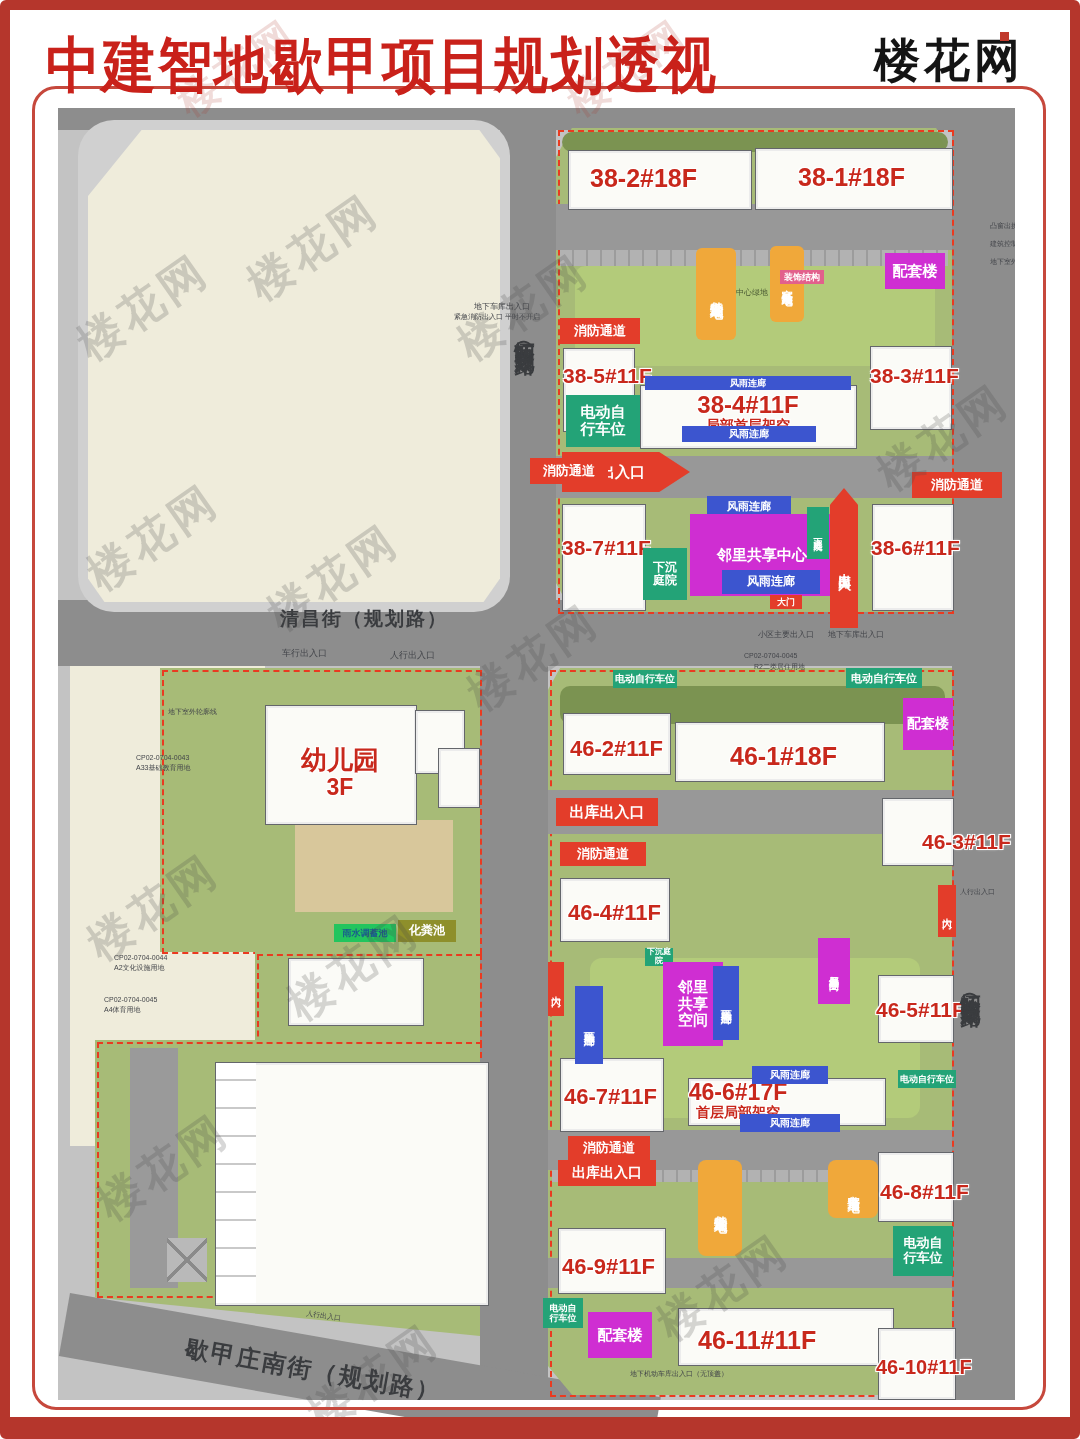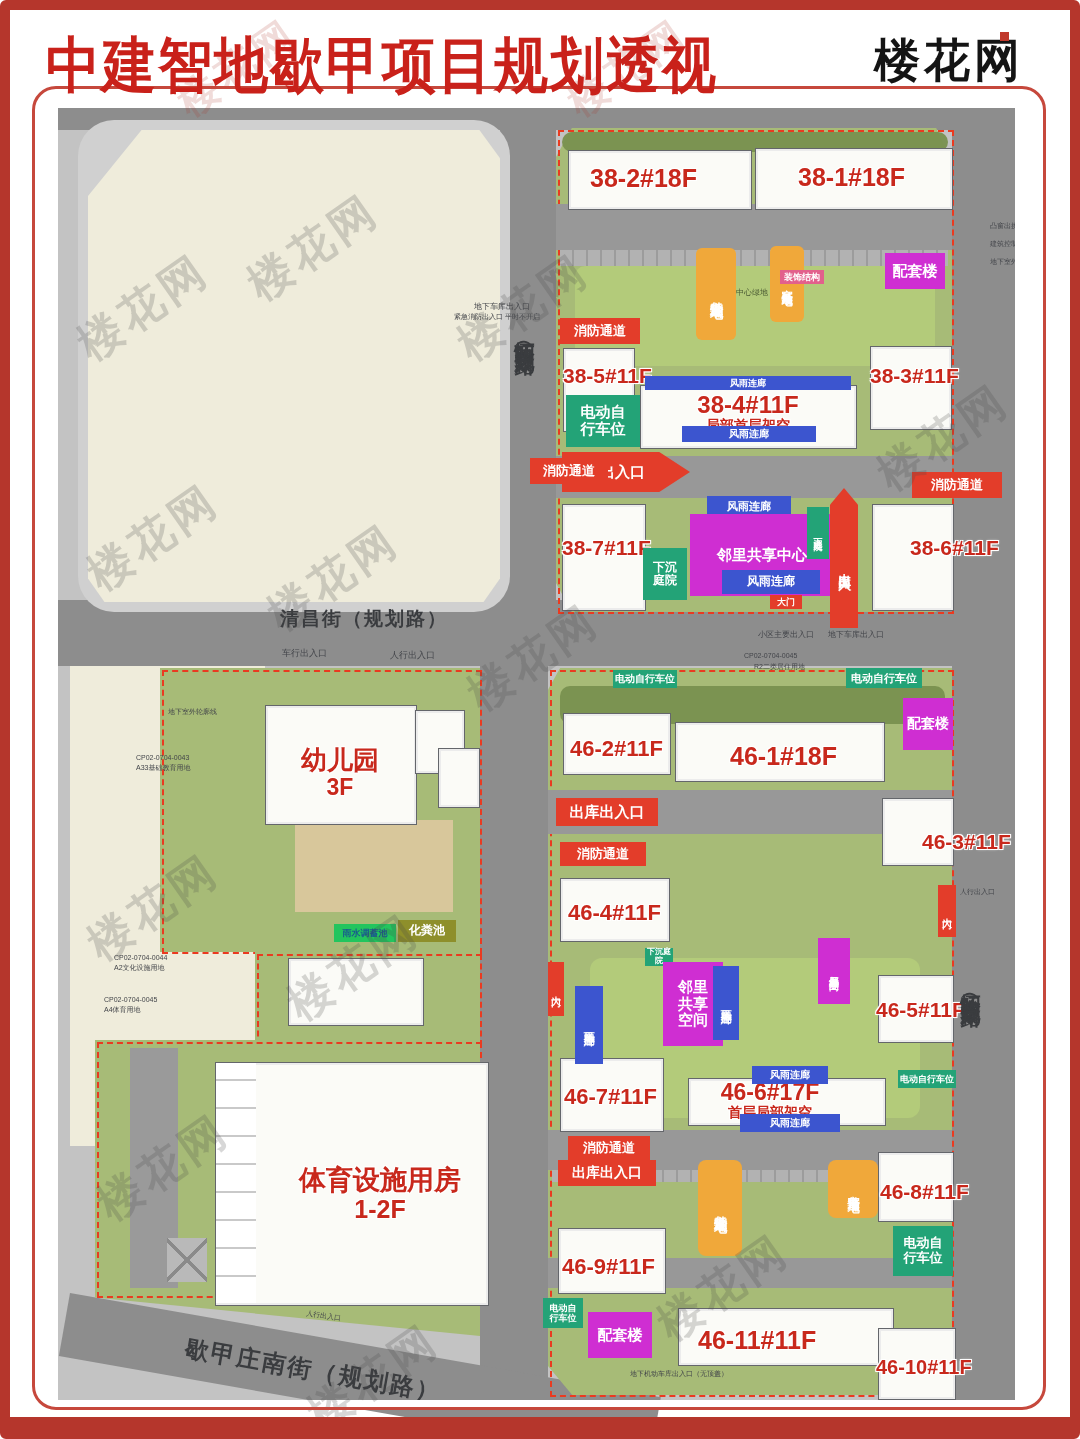--- a/index.html
+++ b/index.html
@@ -80,21 +80,21 @@
 
   <div class="bl" style="left:560px;top:56px;font-size:25px">38-2#18F</div>
   <div class="bl" style="left:768px;top:55px;font-size:25px">38-1#18F</div>
   <div class="bl" style="left:533px;top:256px;font-size:21px">38-5#11F</div>
   <div class="blc" style="left:612px;top:284px;width:212px">
     <span style="display:block;font-size:24px">38-4#11F</span>
     <span style="display:block;font-size:14px">局部首层架空</span>
   </div>
   <div class="bl" style="left:840px;top:256px;font-size:21px">38-3#11F</div>
   <div class="bl" style="left:532px;top:428px;font-size:21px">38-7#11F</div>
-  <div class="bl" style="left:880px;top:428px;font-size:21px">38-6#11F</div>
+  <div class="bl" style="left:841px;top:428px;font-size:21px">38-6#11F</div>
 
   <div class="badge g" style="left:536px;top:287px;width:74px;height:52px;font-size:15px">
     <span style="width:50px">电动自行车位</span>
     </div>
   <div class="badge r" style="left:532px;top:344px;width:120px;height:40px;font-size:15px;justify-content:flex-start;padding-left:8px;
               clip-path:polygon(0 0,76% 0,100% 50%,76% 100%,0 100%)">车库出入口</div>
   <div class="badge r" style="left:530px;top:210px;width:80px;height:26px;font-size:13px">消防通道</div>
   <div class="badge r" style="left:500px;top:350px;width:78px;height:26px;font-size:13px">消防通道</div>
   <div class="badge r" style="left:882px;top:364px;width:90px;height:26px;font-size:13px">消防通道</div>
   <div class="badge o vert" style="left:666px;top:140px;width:40px;height:92px;font-size:13px;border-radius:6px">室外活动场地</div>
@@ -146,21 +146,21 @@
   <div class="bld" style="left:528px;top:1120px;width:106px;height:64px"></div>
   <div class="bld" style="left:648px;top:1200px;width:214px;height:56px"></div>
   <div class="bld" style="left:848px;top:1220px;width:76px;height:70px"></div>
 
   <div class="bl" style="left:540px;top:628px;font-size:22px">46-2#11F</div>
   <div class="bl" style="left:700px;top:634px;font-size:25px">46-1#18F</div>
   <div class="bl" style="left:892px;top:722px;font-size:21px">46-3#11F</div>
   <div class="bl" style="left:538px;top:792px;font-size:22px">46-4#11F</div>
   <div class="bl" style="left:846px;top:890px;font-size:21px">46-5#11F</div>
   <div class="bl" style="left:534px;top:976px;font-size:22px">46-7#11F</div>
-  <div class="blc" style="left:658px;top:972px;width:164px">
+  <div class="blc" style="left:626px;top:972px;width:164px">
     <span style="display:block;font-size:23px">46-6#17F</span>
     <span style="display:block;font-size:14px">首层局部架空</span>
   </div>
   <div class="bl" style="left:850px;top:1072px;font-size:21px">46-8#11F</div>
   <div class="bl" style="left:532px;top:1146px;font-size:22px">46-9#11F</div>
   <div class="bl" style="left:668px;top:1218px;font-size:25px">46-11#11F</div>
   <div class="bl" style="left:846px;top:1248px;font-size:20px">46-10#11F</div>
 
   <div class="badge g" style="left:583px;top:562px;width:64px;height:18px;font-size:10px">电动自行车位</div>
   <div class="badge g" style="left:816px;top:560px;width:76px;height:20px;font-size:11px">电动自行车位</div>
@@ -222,24 +222,20 @@
 
   <div class="a" style="left:65px;top:932px;width:385px;height:296px;background:#a7bb77;
               clip-path:polygon(0 0,100% 0,100% 100%,0 87%)"></div>
   <div class="dash" style="left:67px;top:934px;width:381px;height:252px"></div>
   <div class="a" style="left:100px;top:940px;width:48px;height:240px;background:#9a9a9a"></div>
   <div class="bld" style="left:185px;top:954px;width:272px;height:242px"></div>
   <div class="a" style="left:186px;top:955px;width:40px;height:240px;background:repeating-linear-gradient(0deg,#fff 0 26px,#c9c9c9 26px 28px)"></div>
   <div class="a" style="left:137px;top:1130px;width:40px;height:44px;background:
               linear-gradient(45deg,transparent 47%,#8a8a8a 47%,#8a8a8a 53%,transparent 53%),
               linear-gradient(-45deg,transparent 47%,#8a8a8a 47%,#8a8a8a 53%,transparent 53%),#b9b9b9"></div>
-  <div class="blc" style="left:250px;top:1058px;width:200px">
-    <span style="display:block;font-size:27px">体育设施用房</span>
-    <span style="display:block;font-size:25px">1-2F</span>
-  </div>
   <div class="ann" style="left:276px;top:1204px;font-size:7px;transform:rotate(8deg)">人行出入口</div>
 
   <div class="rl" style="left:250px;top:498px;font-size:19px">清昌街（规划路）</div>
   <div class="rl vert" style="left:482px;top:218px;height:274px;font-size:20px">怀昭西路（规划路）</div>
   <div class="rl vert" style="left:928px;top:870px;height:284px;font-size:20px">怀昭东路（规划路）</div>
   <div class="rl" style="left:158px;top:1224px;font-size:24px;transform:rotate(10deg);transform-origin:left top">歇甲庄南街（规划路）</div>
 
   <div class="a" style="left:985px;top:0;width:33px;height:1300px;background:#fff"></div>
   <div class="a" style="left:0;top:1292px;width:1018px;height:8px;background:#fff"></div>
 

